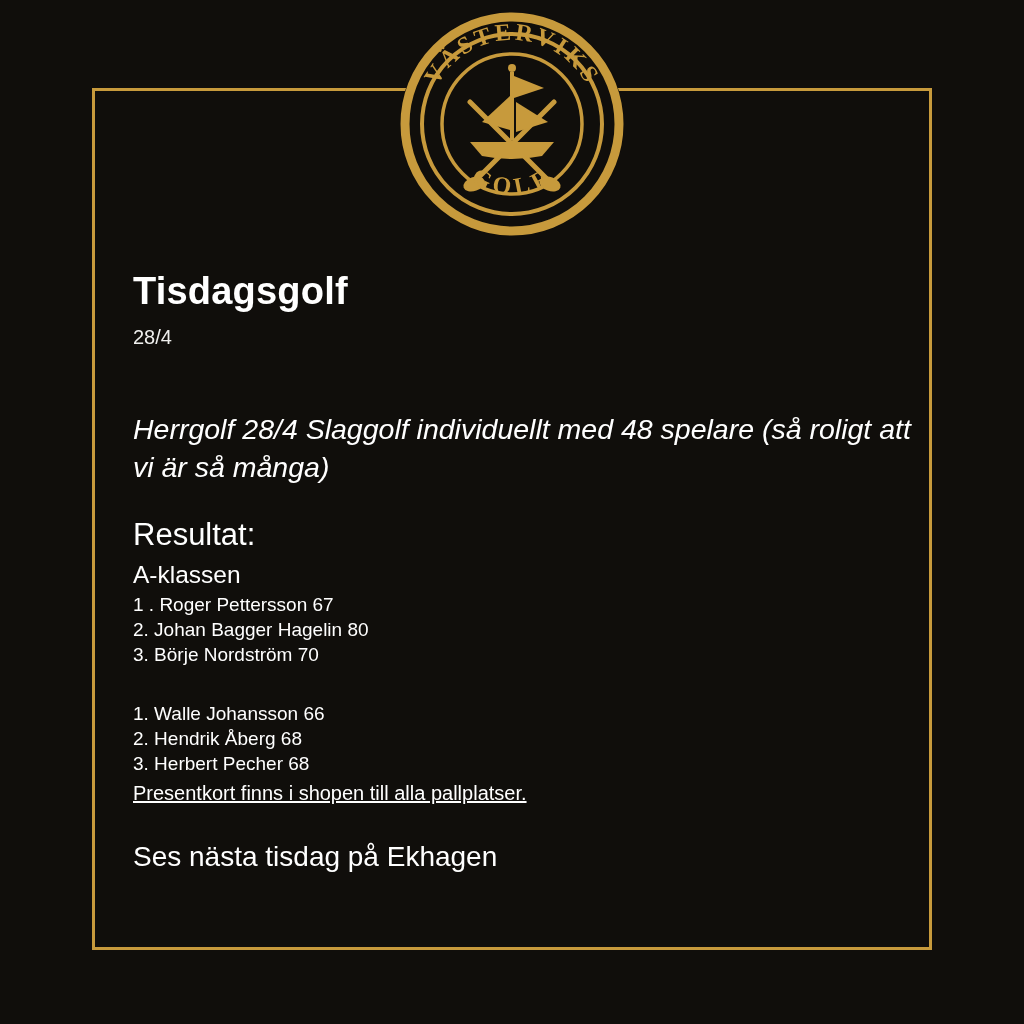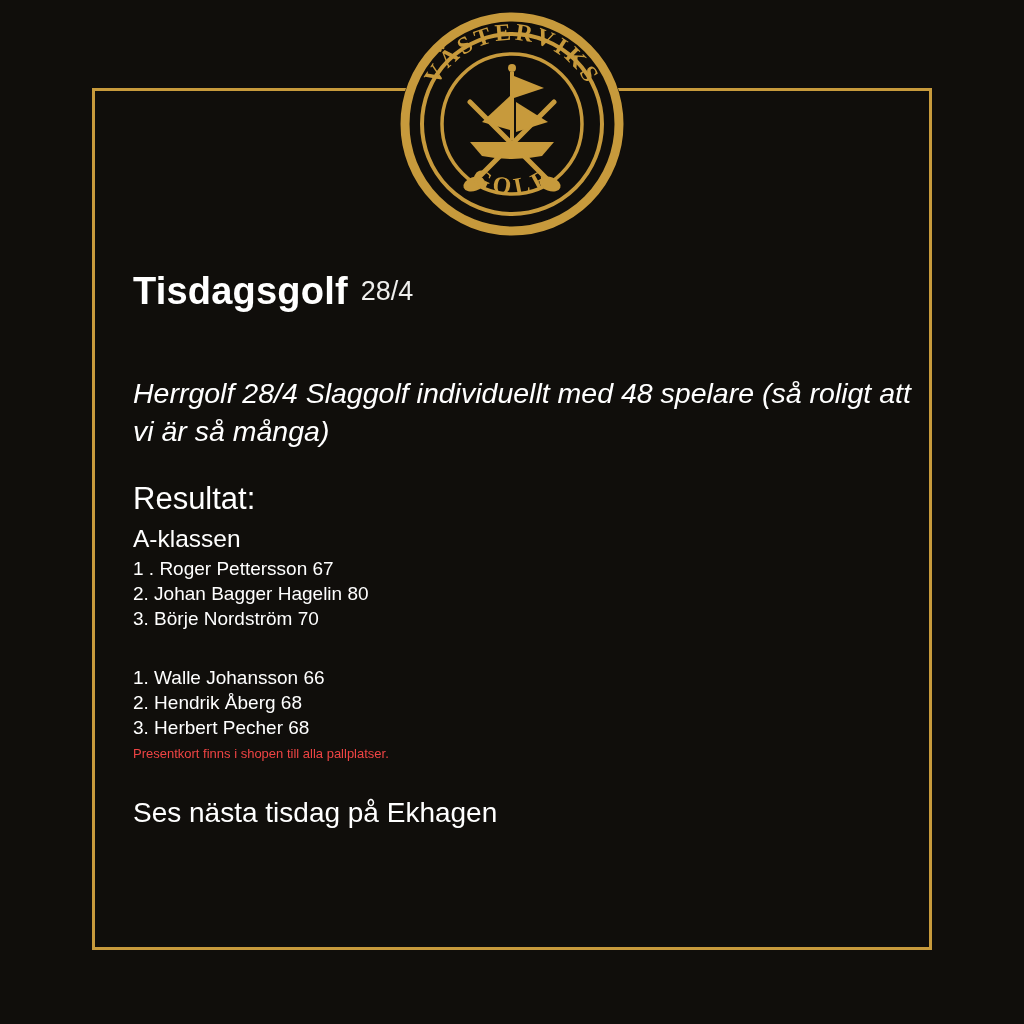--- a/index.html
+++ b/index.html
@@ -46,32 +46,33 @@
 
   .content {
     position: absolute;
     left: 133px;
     top: 270px;
     width: 790px;
   }
 
   .title-line {
     display: flex;
-    align-items: center;
+    align-items: flex-start;
     gap: 13px;
     margin-bottom: 62px;
+    flex-direction: column;
   }
   .title-main {
     font-size: 38px;
     font-weight: 700;
     letter-spacing: 0.2px;
     color: #ffffff;
   }
   .title-date {
-    font-size: 27px;
+    font-size: 20px;
     font-weight: 400;
     color: #efefed;
   }
 
   .intro {
     font-size: 28.5px;
     line-height: 1.33;
     font-weight: 400;
     color: #ffffff;
     margin-bottom: 30px;
@@ -101,23 +102,24 @@
   ol.places li {
     font-size: 19px;
     line-height: 1.32;
     color: #ffffff;
     font-weight: 400;
   }
 
   .spacer { height: 34px; }
 
   .note {
-    font-size: 13px;
-    color: #ef4444;
+    font-size: 20px;
+    color: #ffffff;
     margin-top: 6px;
+    text-decoration: underline;
   }
 
   .closing {
     font-size: 28px;
     font-weight: 500;
     color: #ffffff;
     margin-top: 36px;
   }
 </style>
 </head>

